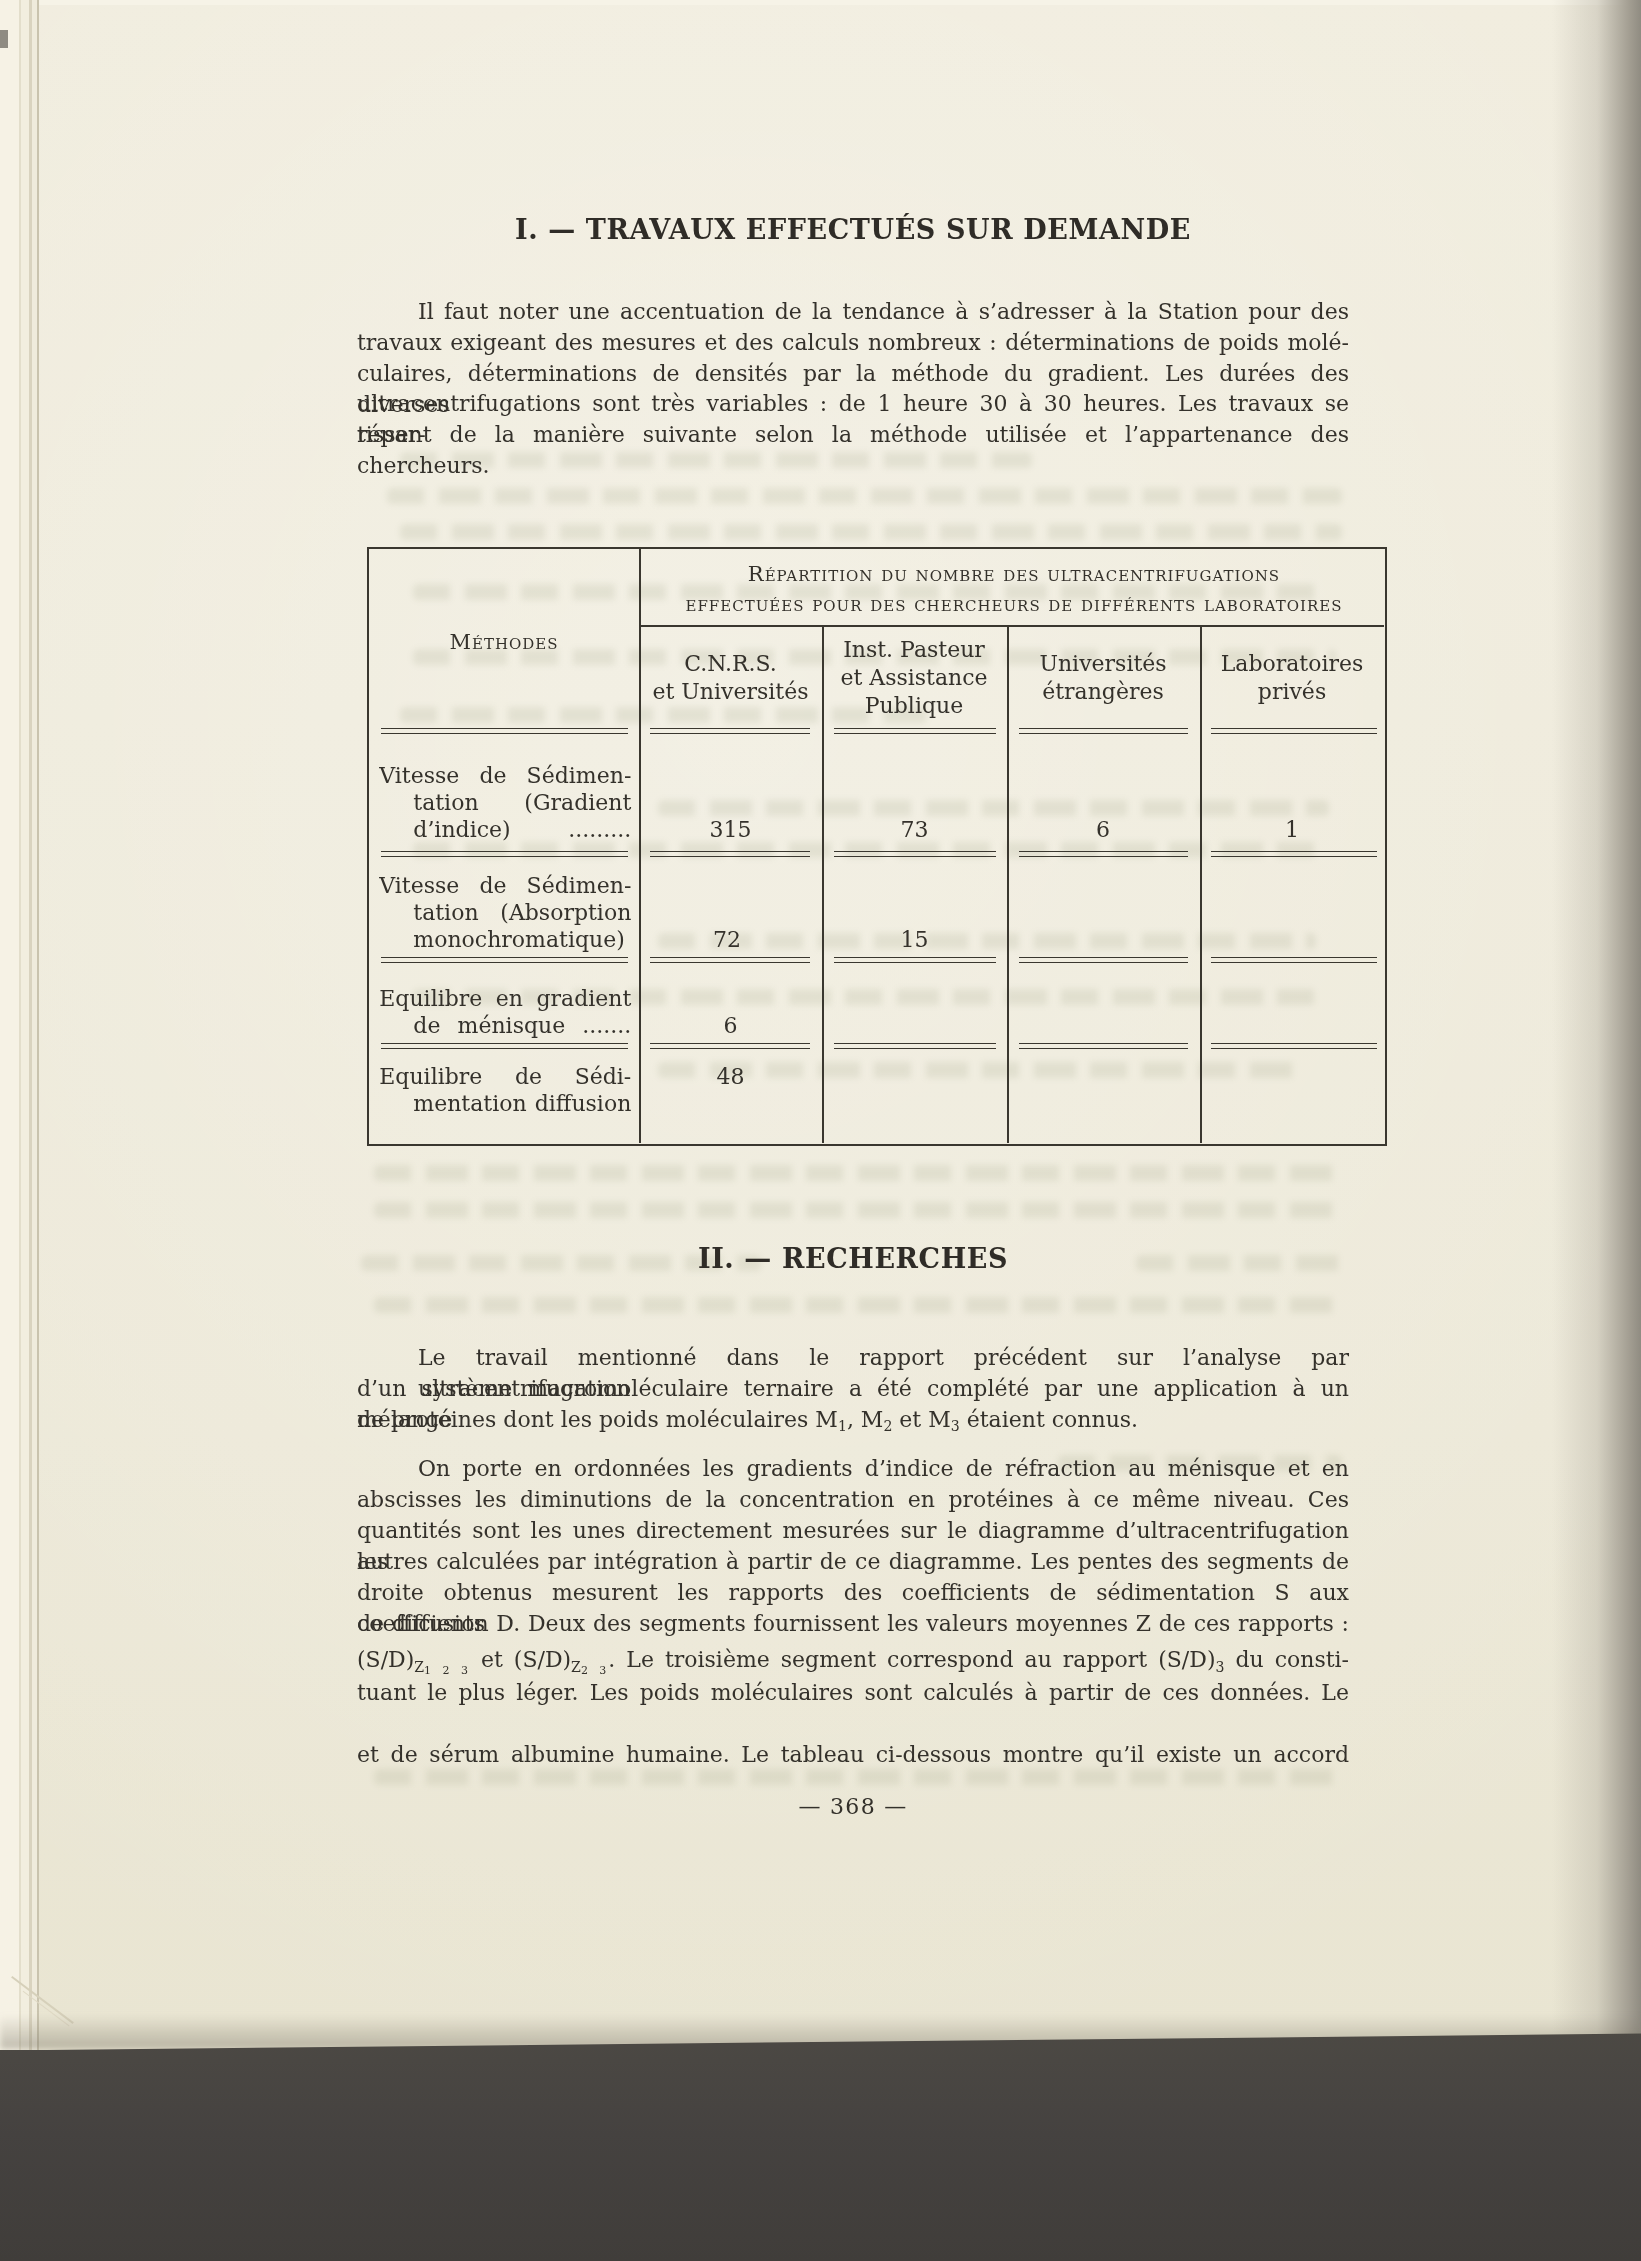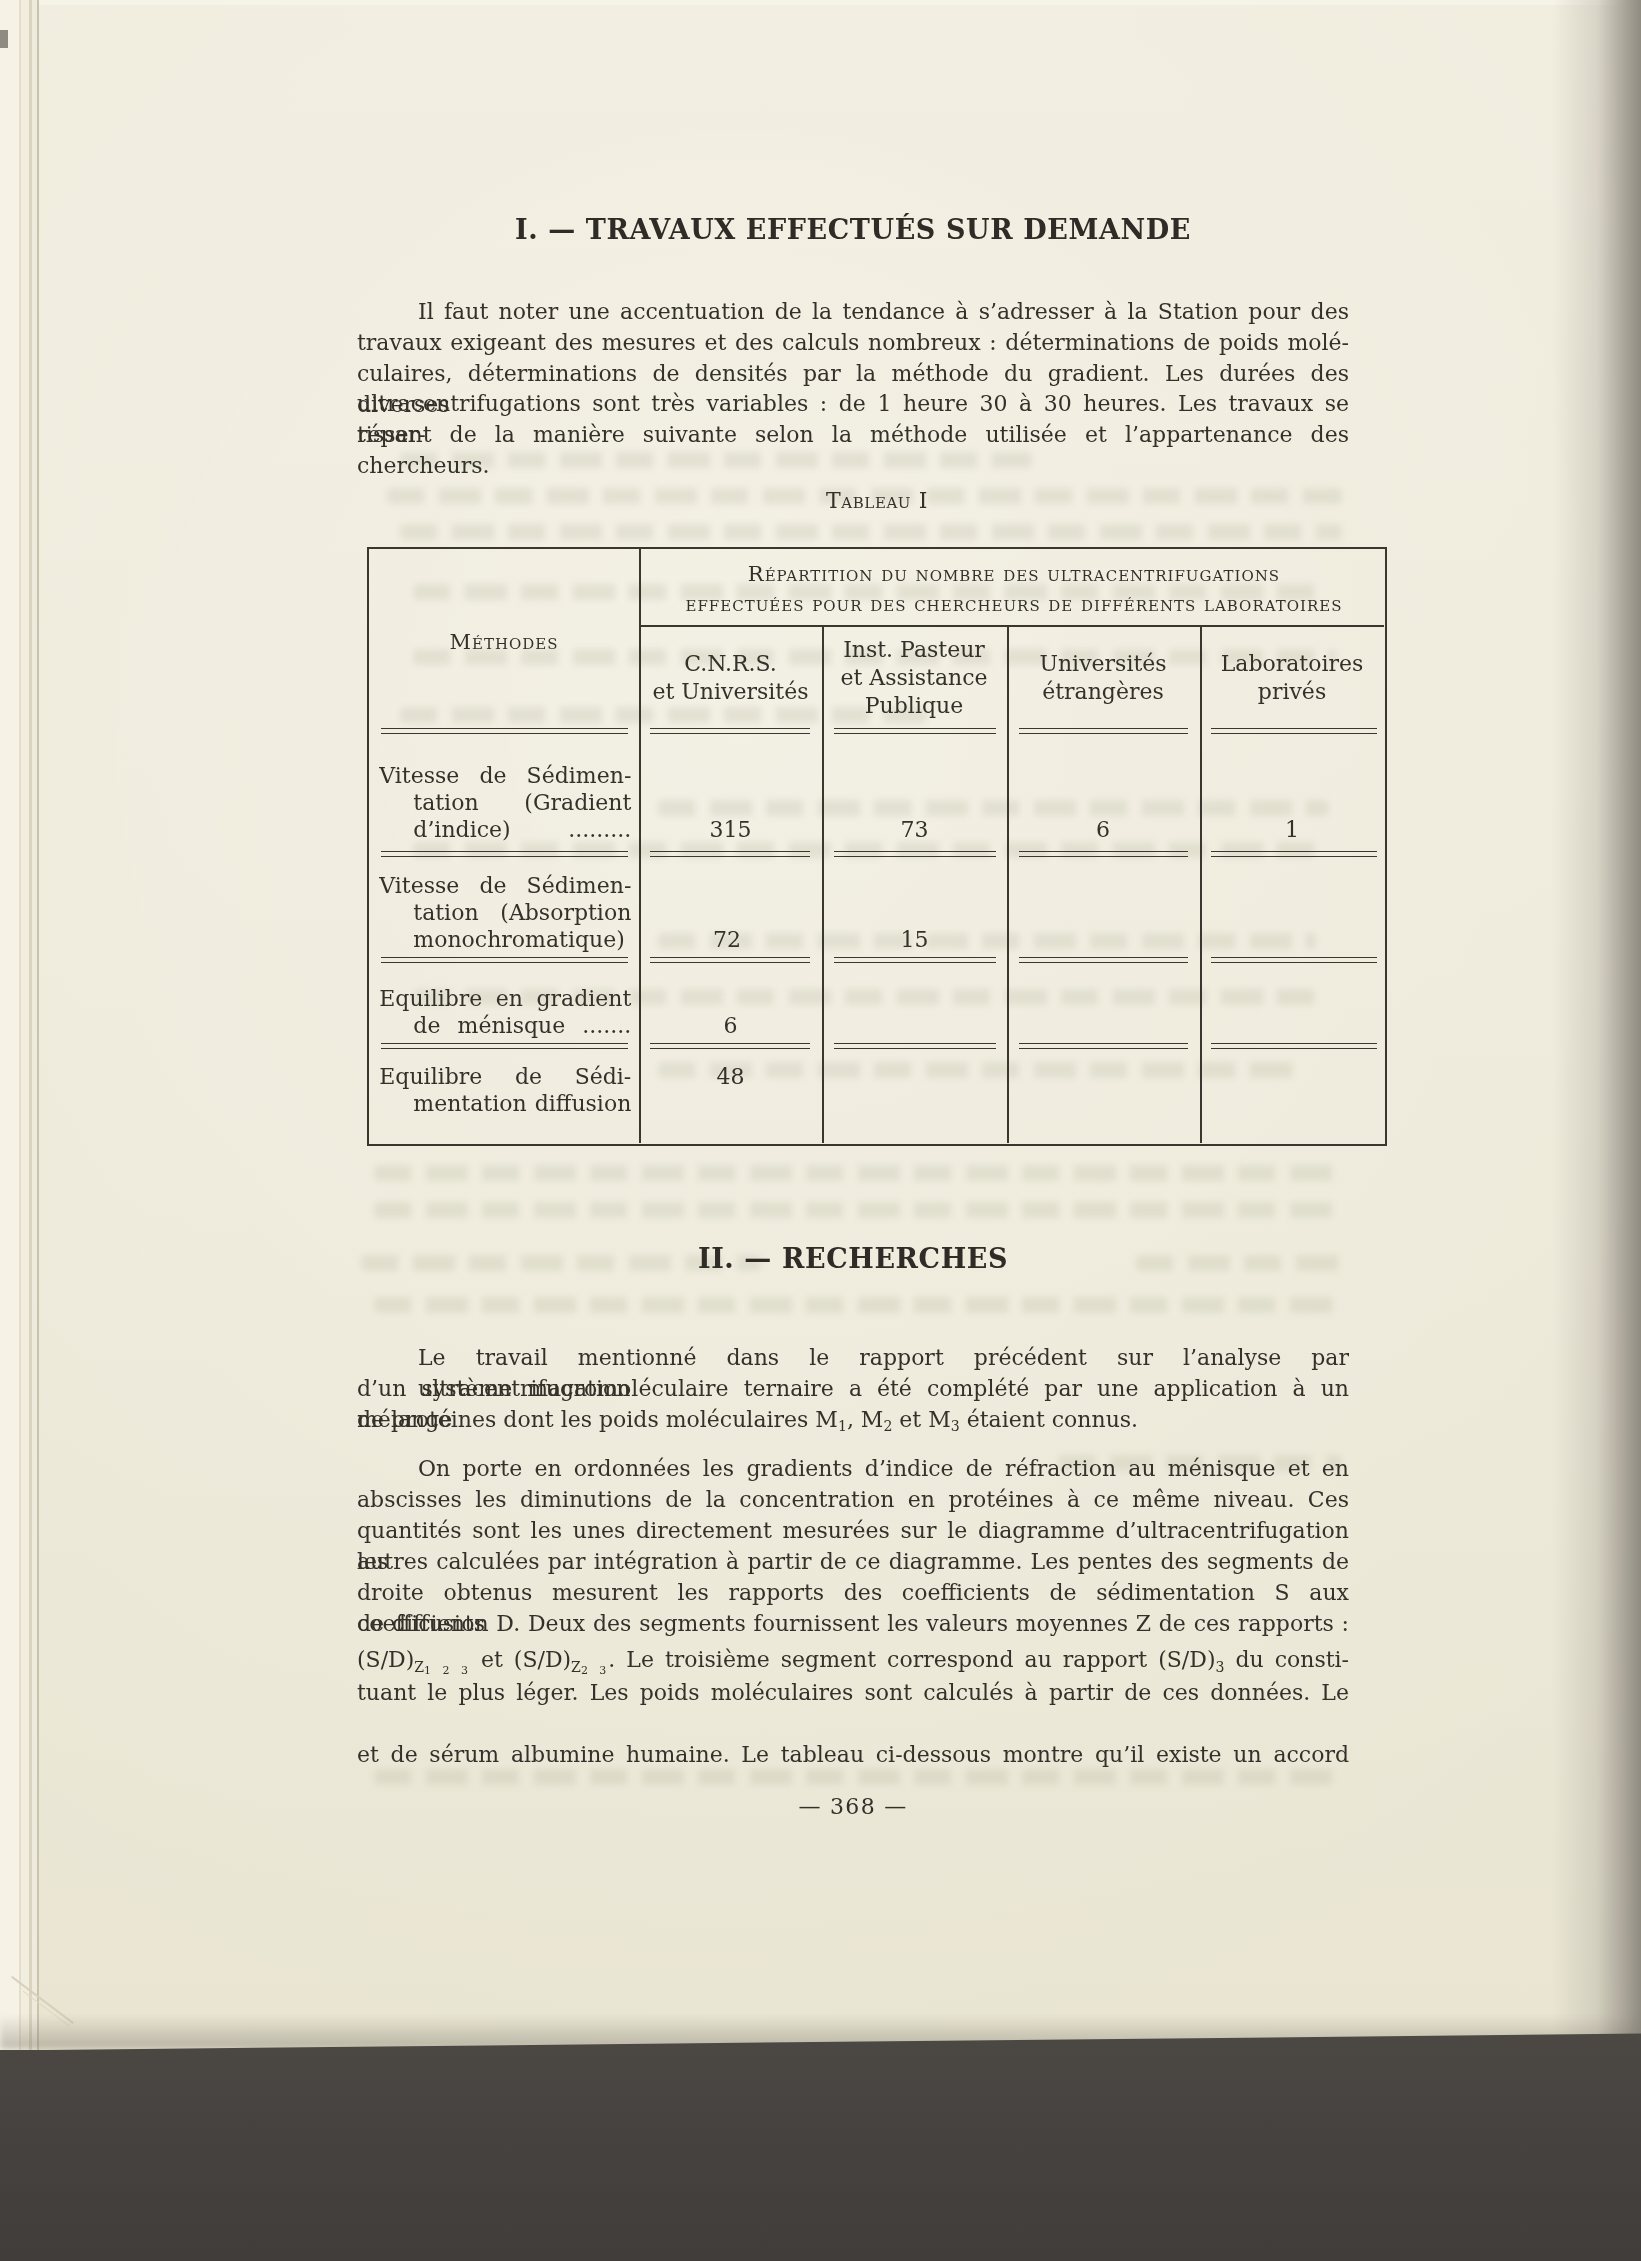--- a/index.html
+++ b/index.html
@@ -141,21 +141,20 @@
     <div class="ghost" style="left:374px; top:1769px; width:968px;"></div>
 
     <div class="center-title" style="top:214px;">I. — TRAVAUX EFFECTUÉS SUR DEMANDE</div>
 
     <div class="line indent" style="top:296px;">Il faut noter une accentuation de la tendance à s’adresser à la Station pour des</div>
     <div class="line" style="top:327px;">travaux exigeant des mesures et des calculs nombreux : déterminations de poids molé-</div>
     <div class="line" style="top:358px;">culaires, déterminations de densités par la méthode du gradient. Les durées des diverses</div>
     <div class="line" style="top:388px;">ultracentrifugations sont très variables : de 1 heure 30 à 30 heures. Les travaux se répar-</div>
     <div class="line" style="top:419px;">tissent de la manière suivante selon la méthode utilisée et l’appartenance des chercheurs.</div>
 
-    <div class="caption" style="top:488px;">Tableau I</div>
 
     <div class="table">
 
       <div class="tline-v" style="left:270px; top:0; height:594px;"></div>
       <div class="tline-v" style="left:453px; top:76px; height:518px;"></div>
       <div class="tline-v" style="left:638px; top:76px; height:518px;"></div>
       <div class="tline-v" style="left:831px;top:76px; height:518px;"></div>
 
       <div class="tline-h" style="left:270px; top:76px; width:745px;"></div>
 

